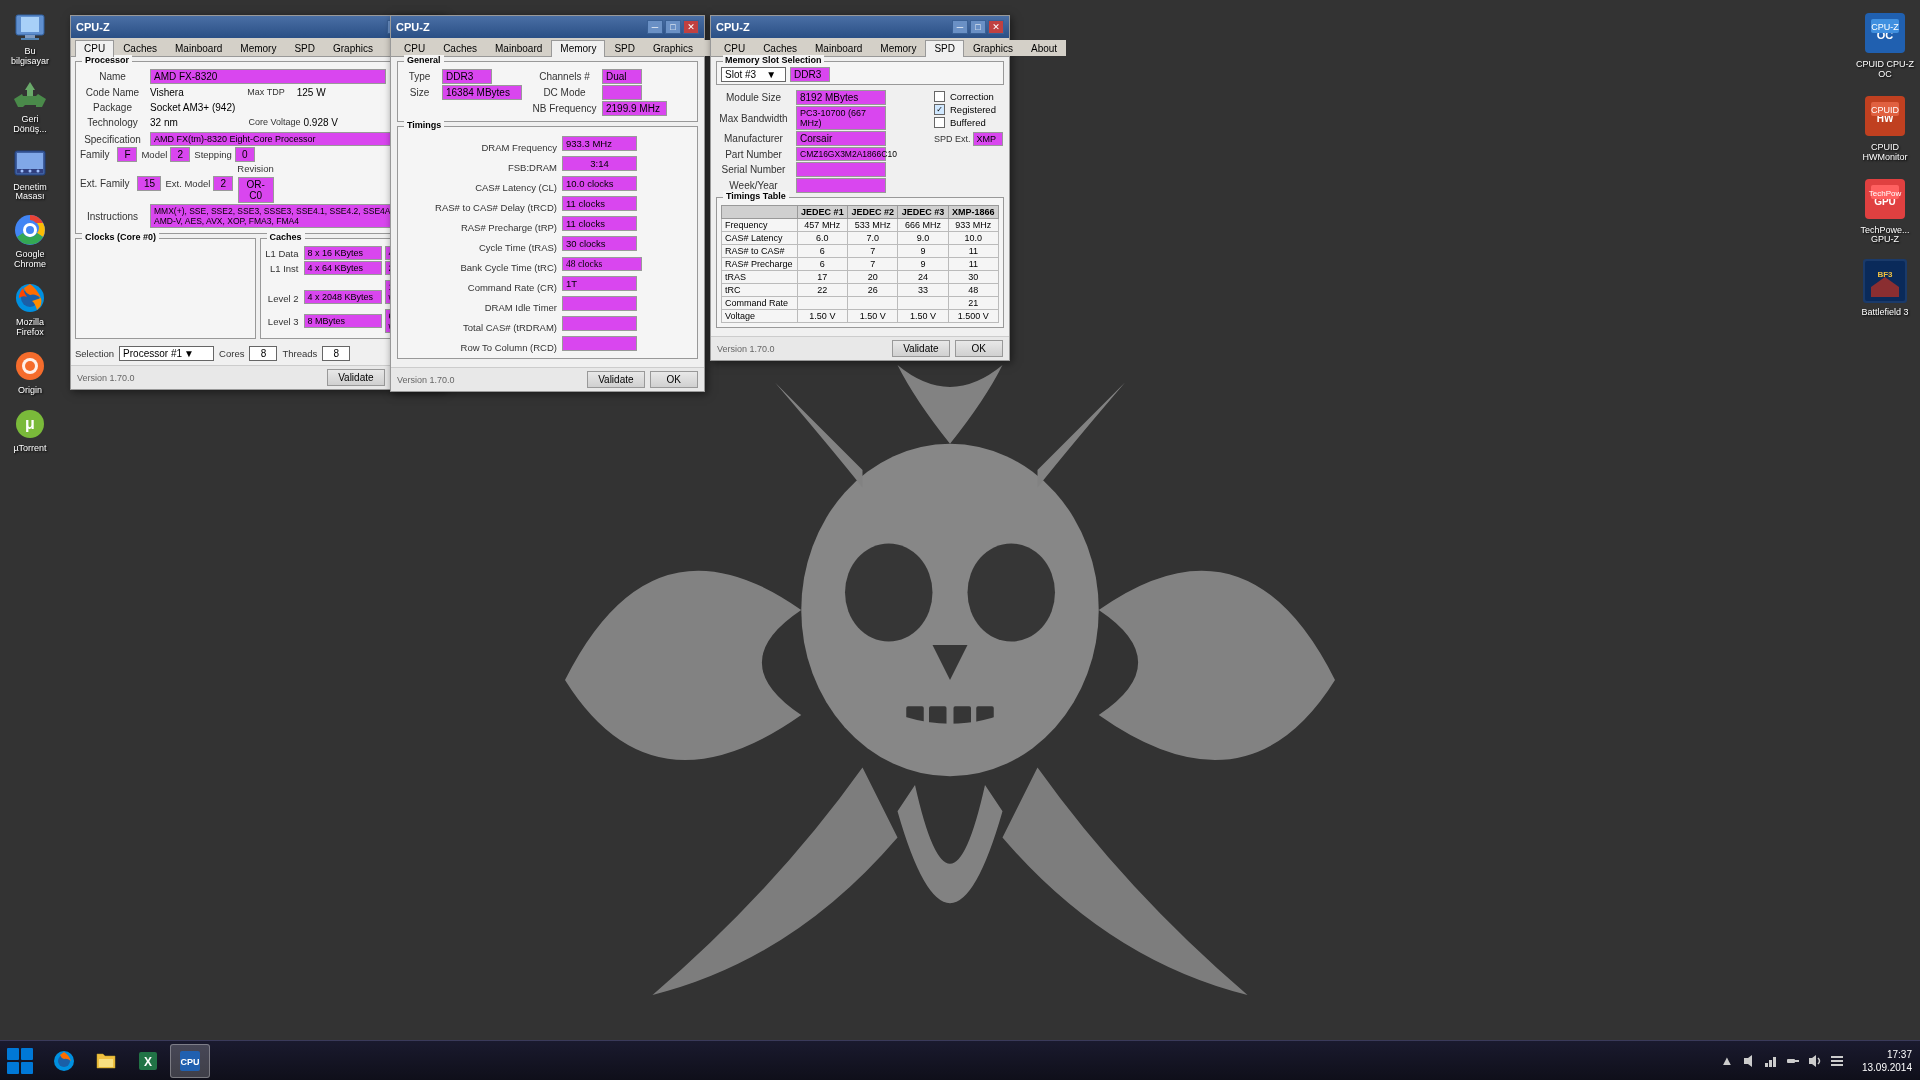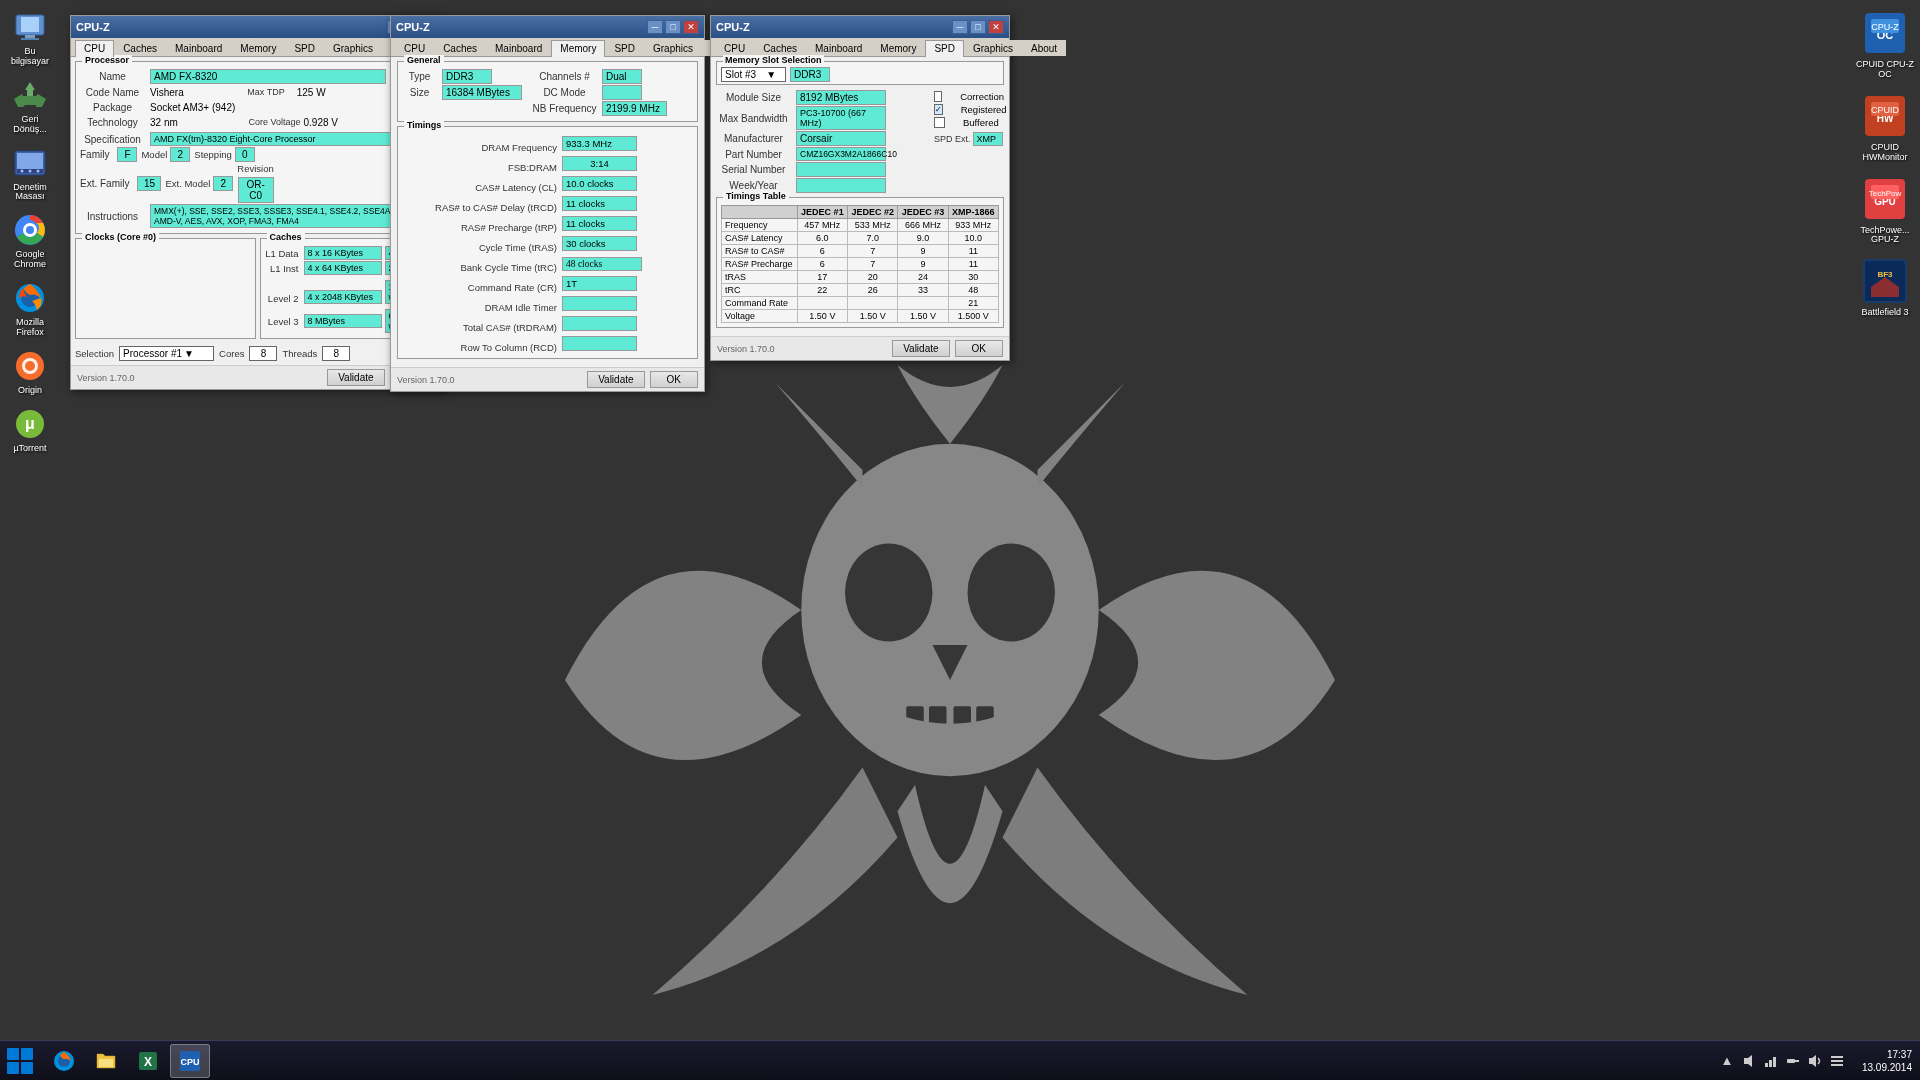--- a/index.html
+++ b/index.html
@@ -221,21 +221,21 @@
       align-items: center;
       justify-content: center;
       font-size: 8px;
       font-weight: bold;
       color: #fff;
       flex-shrink: 0;
     }
 
     
     .field-box {
-      background: #5eead4;
+      background: #d946ef;
       border: 1px solid #999;
       padding: 1px 3px;
       font-size: 10px;
       display: inline-block;
     }
 
     .select-box {
       background: #fff;
       border: 1px solid #666;
       padding: 1px 3px;
@@ -418,21 +418,21 @@
       padding: 1px 3px;
       font-size: 10px;
       display: inline-flex;
       align-items: center;
       gap: 10px;
     }
 
     .checkbox-item {
       display: flex;
       align-items: center;
-      gap: 18px;
+      gap: 5px;
       font-size: 9.5px;
     }
 
     .cb-box {
       width: 11px;
       height: 11px;
       border: 1px solid #666;
       background: #fff;
       display: flex;
       align-items: center;

